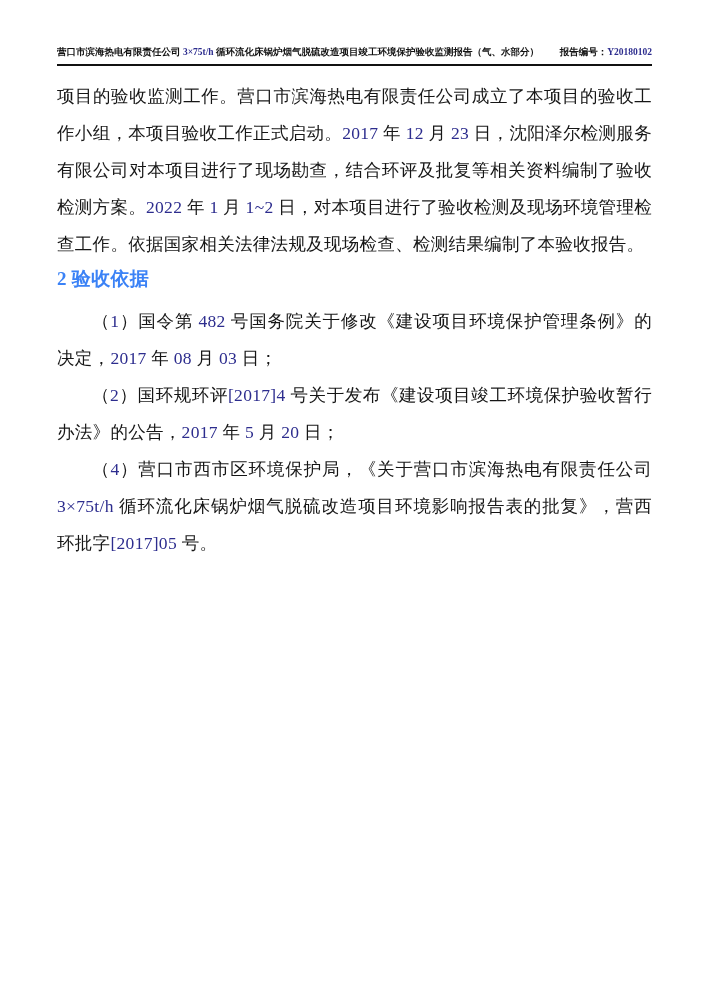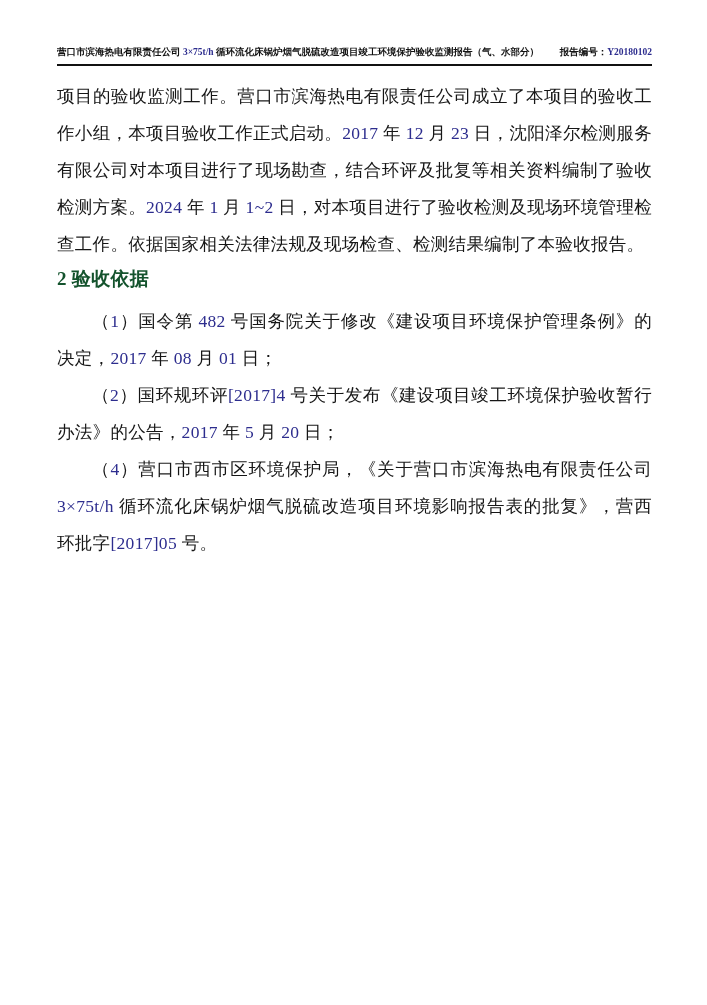--- a/index.html
+++ b/index.html
@@ -47,21 +47,21 @@
     text-align: justify;
     letter-spacing: 0.3px;
   }
   .para { text-align: justify; }
   .section-heading {
     font-size: 19px;
     font-weight: bold;
     line-height: 32px;
     margin: 0 0 8px 0;
     text-align: left;
-    color: #14532d;
+    color: #3b82f6;
   }
   .ref-item { text-indent: 2em; text-align: justify; }
 
   
   .latin { color: #2d2d8e; }
 
   
   .doc-footer-page {
     position: absolute;
     top: 931px;
@@ -84,25 +84,25 @@
 <body>
 
 <div class="page">
 
   <div class="doc-header">
     <span class="hdr-title">营口市滨海热电有限责任公司 <span class="latin">3×75t/h</span> 循环流化床锅炉烟气脱硫改造项目竣工环境保护验收监测报告（气、水部分）</span>
     <span class="hdr-no">报告编号：<span class="latin">Y20180102</span></span>
   </div>
 
   <div class="doc-main">
-    <p class="para">项目的验收监测工作。营口市滨海热电有限责任公司成立了本项目的验收工作小组，本项目验收工作正式启动。<span class="latin">2017</span> 年 <span class="latin">12</span> 月 <span class="latin">23</span> 日，沈阳泽尔检测服务有限公司对本项目进行了现场勘查，结合环评及批复等相关资料编制了验收检测方案。<span class="latin">2024</span> 年 <span class="latin">1</span> 月 <span class="latin">1~2</span> 日，对本项目进行了验收检测及现场环境管理检查工作。依据国家相关法律法规及现场检查、检测结果编制了本验收报告。</p>
+    <p class="para">项目的验收监测工作。营口市滨海热电有限责任公司成立了本项目的验收工作小组，本项目验收工作正式启动。<span class="latin">2017</span> 年 <span class="latin">12</span> 月 <span class="latin">23</span> 日，沈阳泽尔检测服务有限公司对本项目进行了现场勘查，结合环评及批复等相关资料编制了验收检测方案。<span class="latin">2022</span> 年 <span class="latin">1</span> 月 <span class="latin">1~2</span> 日，对本项目进行了验收检测及现场环境管理检查工作。依据国家相关法律法规及现场检查、检测结果编制了本验收报告。</p>
 
     <h2 class="section-heading">2 验收依据</h2>
 
-    <p class="ref-item">（<span class="latin">1</span>）国令第 <span class="latin">482</span> 号国务院关于修改《建设项目环境保护管理条例》的决定，<span class="latin">2017</span> 年 <span class="latin">08</span> 月 <span class="latin">01</span> 日；</p>
+    <p class="ref-item">（<span class="latin">1</span>）国令第 <span class="latin">482</span> 号国务院关于修改《建设项目环境保护管理条例》的决定，<span class="latin">2017</span> 年 <span class="latin">08</span> 月 <span class="latin">03</span> 日；</p>
     <p class="ref-item">（<span class="latin">2</span>）国环规环评<span class="latin">[2017]4</span> 号关于发布《建设项目竣工环境保护验收暂行办法》的公告，<span class="latin">2017</span> 年 <span class="latin">5</span> 月 <span class="latin">20</span> 日；</p>
     <p class="ref-item">（<span class="latin">4</span>）营口市西市区环境保护局，《关于营口市滨海热电有限责任公司 <span class="latin">3×75t/h</span> 循环流化床锅炉烟气脱硫改造项目环境影响报告表的批复》，营西环批字<span class="latin">[2017]05</span> 号。</p>
   </div>
 
   <div class="doc-footer-page">2</div>
 
 
 </div>
 
 </body></html>

